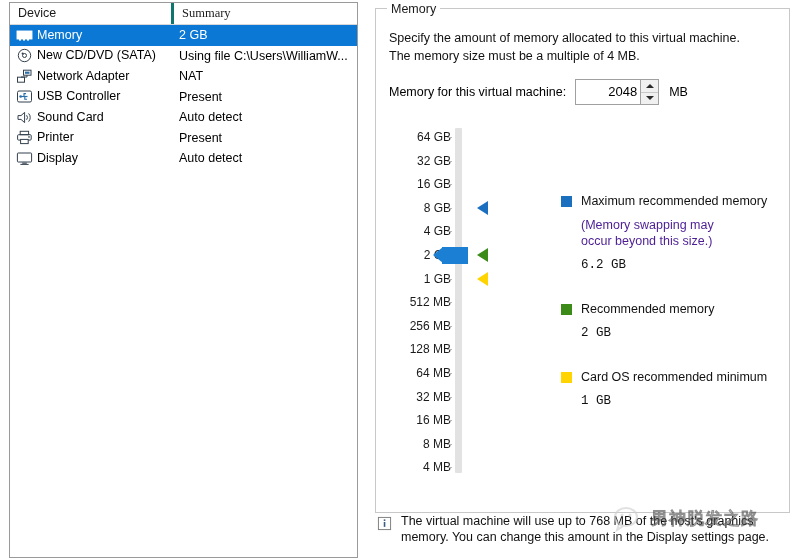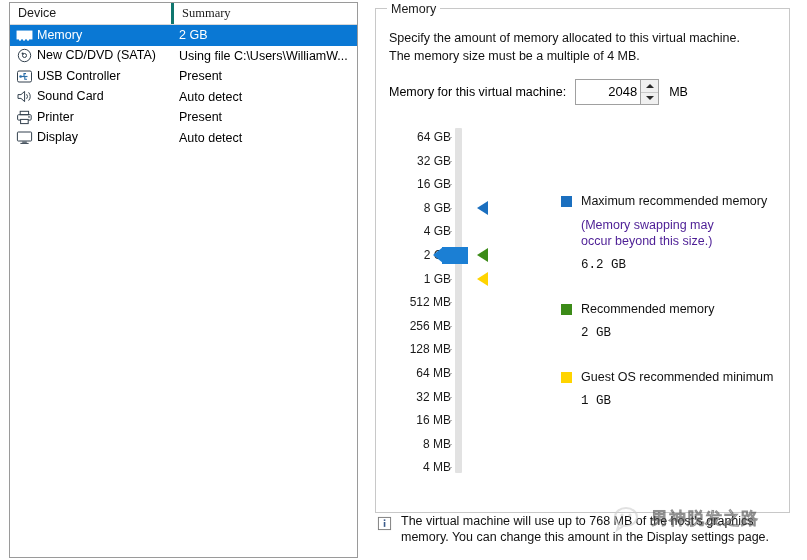--- a/index.html
+++ b/index.html
@@ -359,20 +359,32 @@
       <div class="device-row">
         <div class="dev-name">
           <svg viewBox="0 0 17 15" class="dev-icon">
             <circle cx="8.5" cy="7.5" r="6.2" fill="none" stroke="#33414e" stroke-width="1"></circle>
            <circle cx="8.5" cy="7.5" r="2" fill="none" stroke="#33414e" stroke-width="1"></circle>
            <circle cx="6.6" cy="5.6" r="1" fill="#33414e"></circle>
           </svg>
           <span class="dev-label">New CD/DVD (SATA)</span>
         </div>
         <div class="dev-summary">Using file C:\Users\WilliamW...</div>
+      </div>
+      <div class="device-row">
+        <div class="dev-name">
+          <svg viewBox="0 0 17 15" class="dev-icon">
+            <rect x="7.5" y="1.2" width="7.5" height="5" fill="none" stroke="#33414e" stroke-width="1"></rect>
+           <rect x="1.5" y="8.2" width="7" height="5" fill="none" stroke="#33414e" stroke-width="1"></rect>
+           <path d="M11 6.2 L11 8 L5 8 L5 8.2" fill="none" stroke="#33414e" stroke-width="1"></path>
+           <rect x="9" y="2.6" width="4.5" height="2.2" fill="#2a6ea8"></rect>
+          </svg>
+          <span class="dev-label">Network Adapter</span>
+        </div>
+        <div class="dev-summary">NAT</div>
       </div>
       <div class="device-row">
         <div class="dev-name">
           <svg viewBox="0 0 17 15" class="dev-icon">
             <rect x="1.5" y="2" width="14" height="11" rx="1.5" fill="none" stroke="#33414e" stroke-width="1"></rect>
            <path d="M5 7.5 L11.5 7.5" stroke="#2a6ea8" stroke-width="1.2"></path>
            <path d="M8 7.5 L8 4.6 L10 4.6" stroke="#2a6ea8" stroke-width="1.1" fill="none"></path>
            <path d="M8.8 7.5 L8.8 10.3 L11 10.3" stroke="#2a6ea8" stroke-width="1.1" fill="none"></path>
            <circle cx="4.6" cy="7.5" r="1.3" fill="#2a6ea8"></circle>
           </svg>
@@ -497,21 +509,21 @@
     <div class="legend-block" style="margin-bottom: 30px;">
       <div class="legend-head">
         <div class="legend-swatch" style="background: rgb(60, 139, 24);"></div>
         <div class="legend-title">Recommended memory</div>
       </div>
       <div class="legend-val">2 GB</div>
     </div>
     <div class="legend-block">
       <div class="legend-head">
         <div class="legend-swatch" style="background: rgb(255, 212, 0);"></div>
-        <div class="legend-title">Guest OS recommended minimum</div>
+        <div class="legend-title">Card OS recommended minimum</div>
       </div>
       <div class="legend-val">1 GB</div>
     </div>
   </div>
 
 <div id="info-note">
   <svg id="info-icon" viewBox="0 0 16 16">
     <rect x="1.5" y="1.5" width="13" height="13" fill="#ffffff" stroke="#7a7a7a" stroke-width="1"></rect>
     <rect x="7.2" y="3.6" width="1.7" height="1.7" fill="#3a5a8a"></rect>
     <rect x="7.2" y="6.4" width="1.7" height="5.2" fill="#3a5a8a"></rect>

